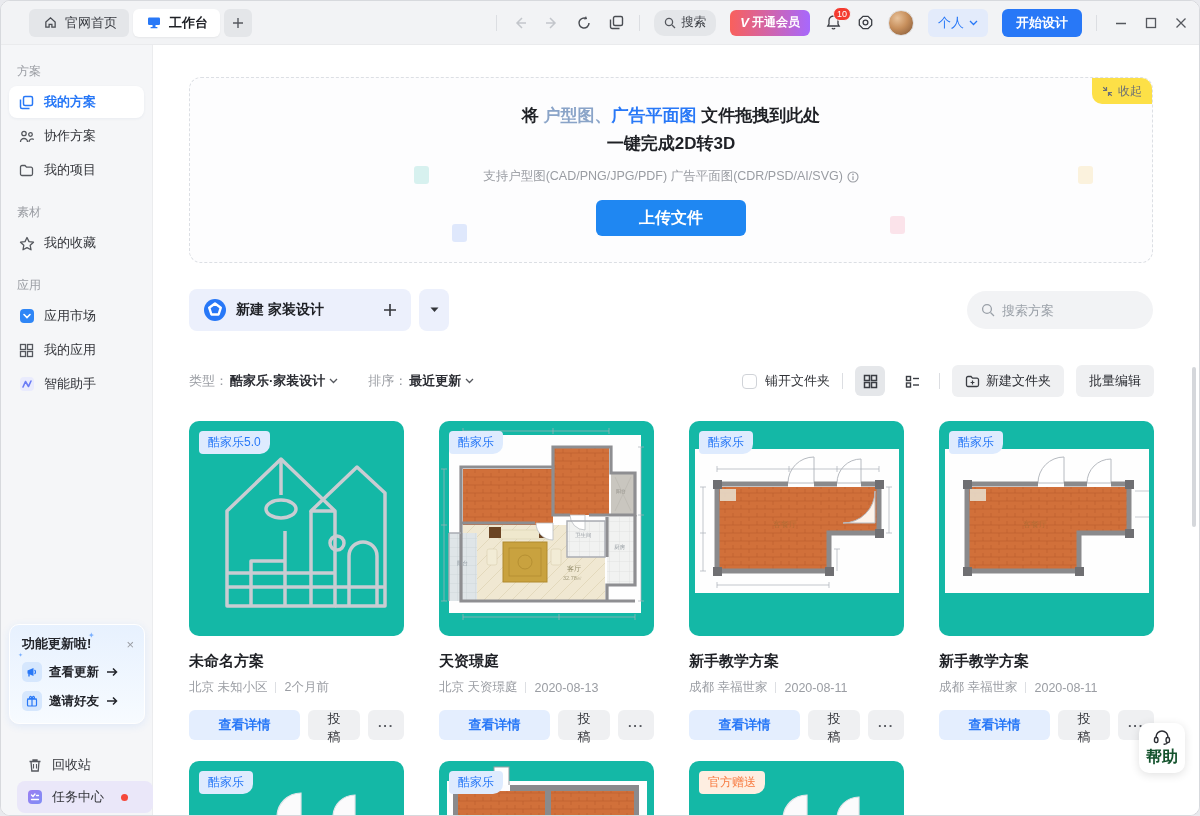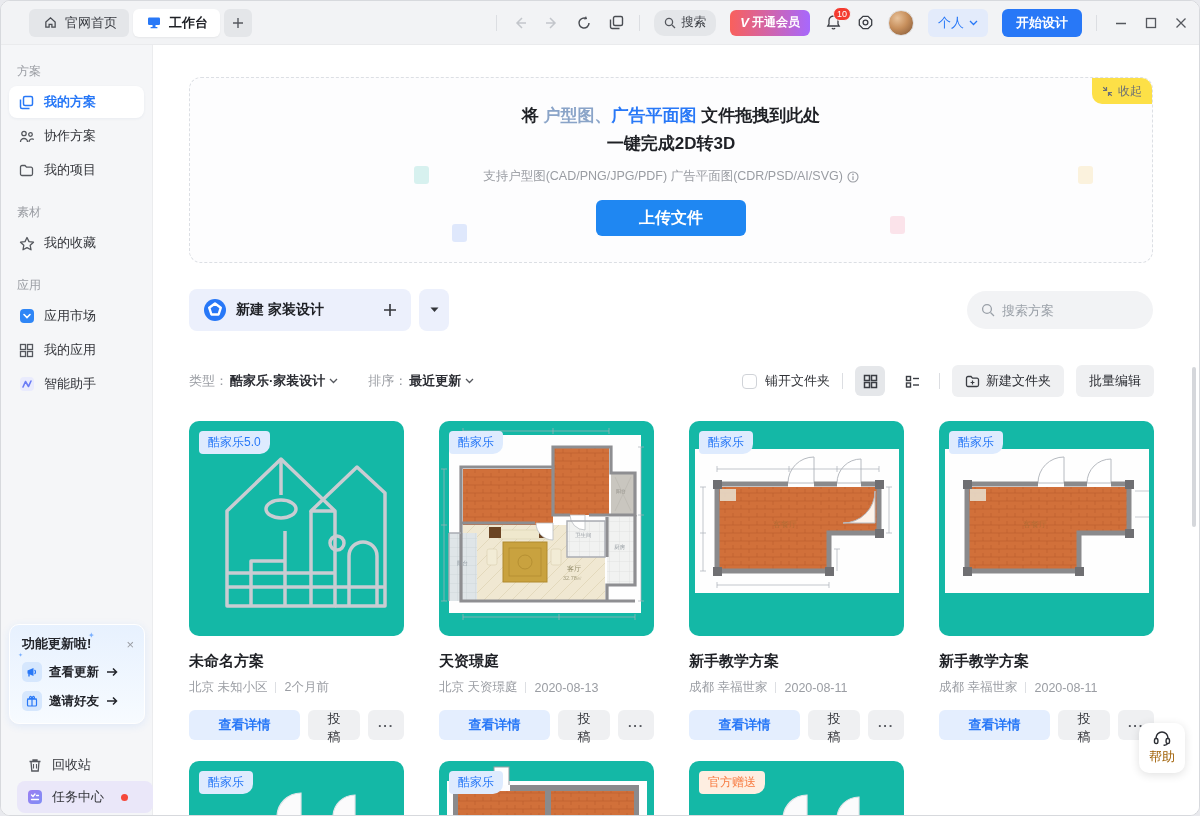--- a/index.html
+++ b/index.html
@@ -114,21 +114,21 @@
   .meta-sep { width:1px; height:11px; background:#dddfe3; }
   .card-actions { margin-top:14px; display:flex; align-items:center; gap:8px; }
   .btn-view { width:120px; height:30px; border:none; border-radius:6px; background:#e4eefe; color:#2878f7;
               font-size:13px; font-weight:bold; }
   .btn-grey { height:30px; padding:0 14px; border:none; border-radius:6px; background:#eff0f2; color:#33353a; font-size:13px; }
   .btn-more { padding:0 10px; letter-spacing:1px; font-weight:bold; color:#55585e; }
 
   .help-fab { position:absolute; right:14px; bottom:42px; width:46px; height:50px; background:#fff; border-radius:10px;
               box-shadow:0 2px 10px rgba(0,0,0,.12); display:flex; flex-direction:column; align-items:center;
               justify-content:center; gap:2px; z-index:5; }
-  .help-label { font-size:13px; color:#a16207; }
+  .help-label { font-size:16px; color:#14532d;font-weight:bold; }
 
   .scroll-thumb { position:absolute; right:3px; top:366px; width:4px; height:160px; border-radius:2px; background:#d5d7db; z-index:6; }
 
   svg { display:block; }
   .hidden-defs { position:absolute; width:0; height:0; }
 </style>
 </head>
 <body>
 
 <svg class="hidden-defs" aria-hidden="true">

